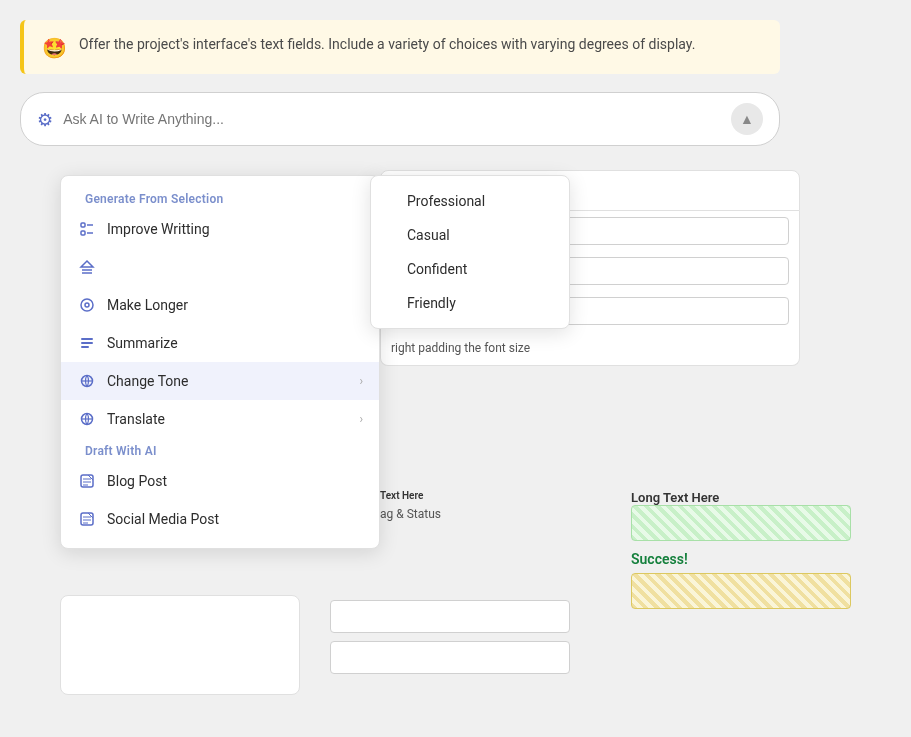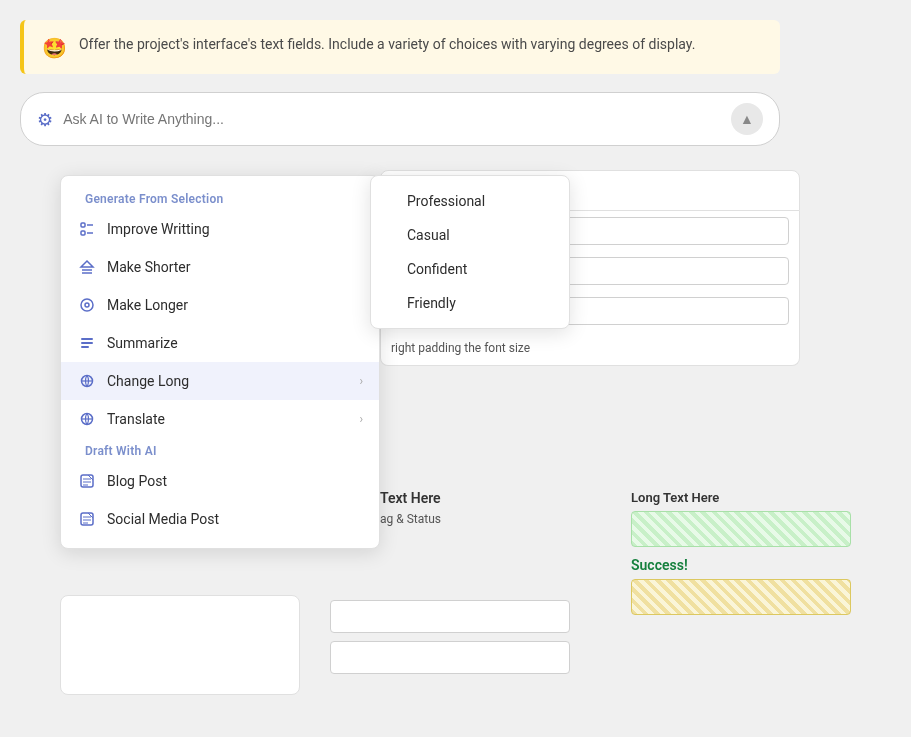--- a/index.html
+++ b/index.html
@@ -160,21 +160,20 @@
       position: absolute;
       top: 490px;
       right: 60px;
       width: 220px;
     }
 
     .long-text-label {
       font-size: 13px;
       font-weight: 600;
       color: #333;
-      margin-bottom: 6px;
     }
 
     .green-box {
       background: repeating-linear-gradient(
         45deg,
         #c8f0c8,
         #c8f0c8 4px,
         #e8fae8 4px,
         #e8fae8 8px
       );
@@ -270,21 +269,21 @@
     }
 
     
     .text-here-section {
       position: absolute;
       top: 490px;
       left: 380px;
       width: 200px;
     }
     .text-here-label {
-      font-size: 14px;
+      font-size: 10px;
       font-weight: 600;
       color: #333;
       margin-bottom: 6px;
     }
     .tag-status-label {
       font-size: 12px;
       color: #555;
       margin-top: 4px;
     }
 
@@ -368,21 +367,20 @@
     </div>
 
     <div class="menu-item">
       <span class="menu-item-icon">
         <svg width="16" height="16" viewBox="0 0 16 16" fill="none">
           <polygon points="8,2 14,8 2,8" stroke="#5b6ec8" stroke-width="1.5" fill="none"></polygon>
           <line x1="3" y1="11" x2="13" y2="11" stroke="#5b6ec8" stroke-width="1.5"></line>
           <line x1="3" y1="14" x2="13" y2="14" stroke="#5b6ec8" stroke-width="1.5"></line>
         </svg>
       </span>
-      <span class="menu-item-label">Make Shorter</span>
     </div>
 
     <div class="menu-item">
       <span class="menu-item-icon">
         <svg width="16" height="16" viewBox="0 0 16 16" fill="none">
           <circle cx="8" cy="8" r="6" stroke="#5b6ec8" stroke-width="1.5"></circle>
           <circle cx="8" cy="8" r="2" stroke="#5b6ec8" stroke-width="1.5"></circle>
         </svg>
       </span>
       <span class="menu-item-label">Make Longer</span>
@@ -401,21 +399,21 @@
 
     <div class="menu-item active">
       <span class="menu-item-icon">
         <svg width="16" height="16" viewBox="0 0 16 16" fill="none">
           <circle cx="8" cy="8" r="5.5" stroke="#5b6ec8" stroke-width="1.5"></circle>
           <path d="M8 2.5 C10 5, 10 11, 8 13.5" stroke="#5b6ec8" stroke-width="1.2" fill="none"></path>
           <path d="M8 2.5 C6 5, 6 11, 8 13.5" stroke="#5b6ec8" stroke-width="1.2" fill="none"></path>
           <line x1="2.5" y1="8" x2="13.5" y2="8" stroke="#5b6ec8" stroke-width="1.2"></line>
         </svg>
       </span>
-      <span class="menu-item-label">Change Long</span>
+      <span class="menu-item-label">Change Tone</span>
       <span class="menu-item-arrow">›</span>
     </div>
 
     <div class="menu-item">
       <span class="menu-item-icon">
         <svg width="16" height="16" viewBox="0 0 16 16" fill="none">
           <circle cx="8" cy="8" r="5.5" stroke="#5b6ec8" stroke-width="1.5"></circle>
           <line x1="2.5" y1="8" x2="13.5" y2="8" stroke="#5b6ec8" stroke-width="1.2"></line>
           <path d="M8 2.5 C10 5, 10 11, 8 13.5" stroke="#5b6ec8" stroke-width="1.2" fill="none"></path>
           <path d="M8 2.5 C6 5, 6 11, 8 13.5" stroke="#5b6ec8" stroke-width="1.2" fill="none"></path>

